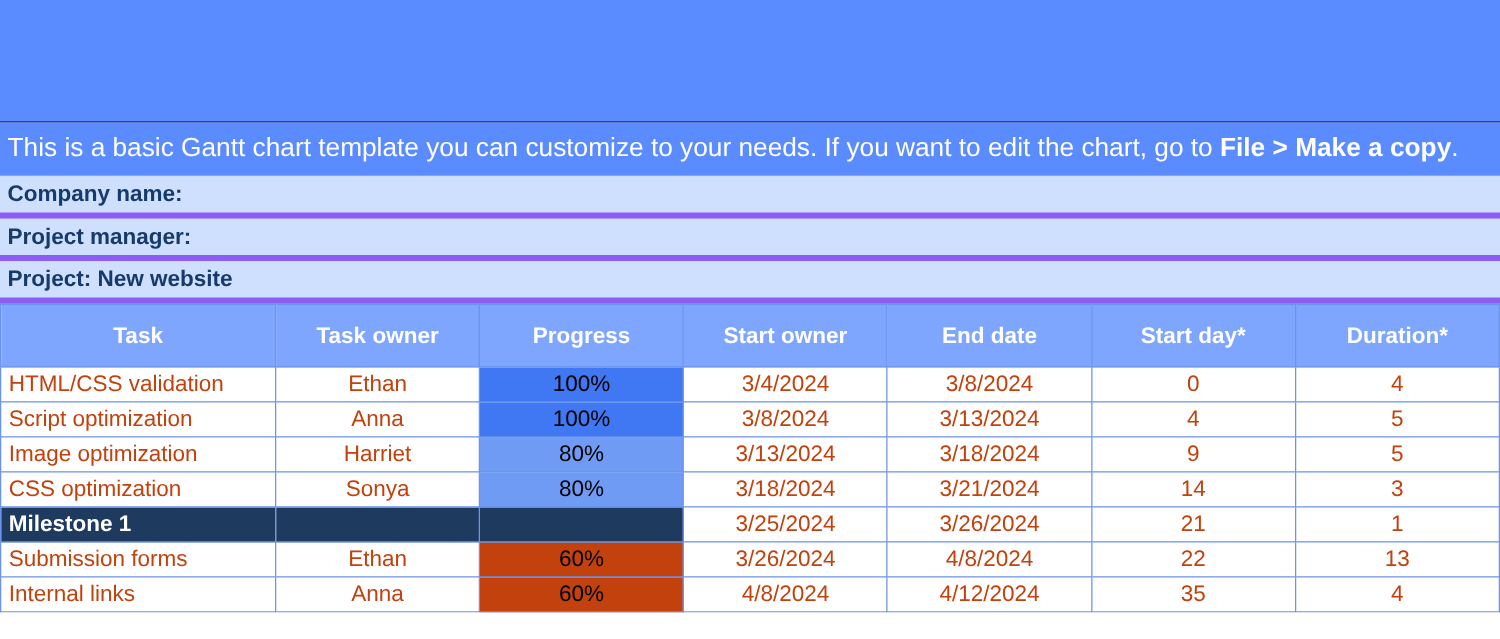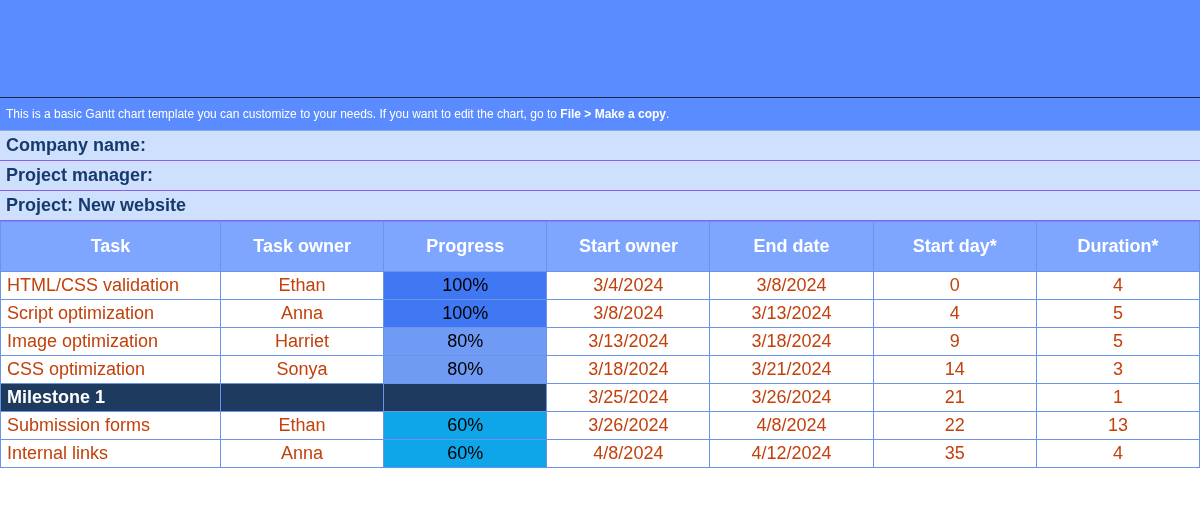--- a/index.html
+++ b/index.html
@@ -13,34 +13,34 @@
       background: #fff;
     }
     .top-banner {
       background: #5a8cff;
       height: 98px;
       border-bottom: 1px solid #1a2b4a;
     }
     .instruction-row {
       background: #5a8cff;
       color: #fff;
-      font-size: 12px;
+      font-size: 21px;
       padding: 9px 6px;
       border-bottom: 1px solid #8aa8de;
     }
     .instruction-row b {
       font-weight: 700;
     }
     .meta-row {
       background: #cfe0ff;
       color: #163a6b;
       font-weight: 700;
       font-size: 18px;
       padding: 4px 6px;
-      border-bottom: 1px solid #8b5cf6;
+      border-bottom: 5px solid #8b5cf6;
     }
     table {
       border-collapse: collapse;
       width: 100%;
       table-layout: fixed;
       border-radius: 31px;
     }
     th {
       background: #7ea6ff;
       color: #fff;
@@ -66,21 +66,21 @@
     }
     td.progress-100 {
       background: #3f78f2;
       color: #000;
     }
     td.progress-80 {
       background: #6f9bf5;
       color: #000;
     }
     td.progress-60 {
-      background: #0ea5e9;
+      background: #c2410c;
       color: #000;
     }
     tr.milestone td {
       background: #fff;
     }
     tr.milestone td.task-name {
       background: #1f3a5f;
       color: #fff;
       font-weight: 700;
     }

